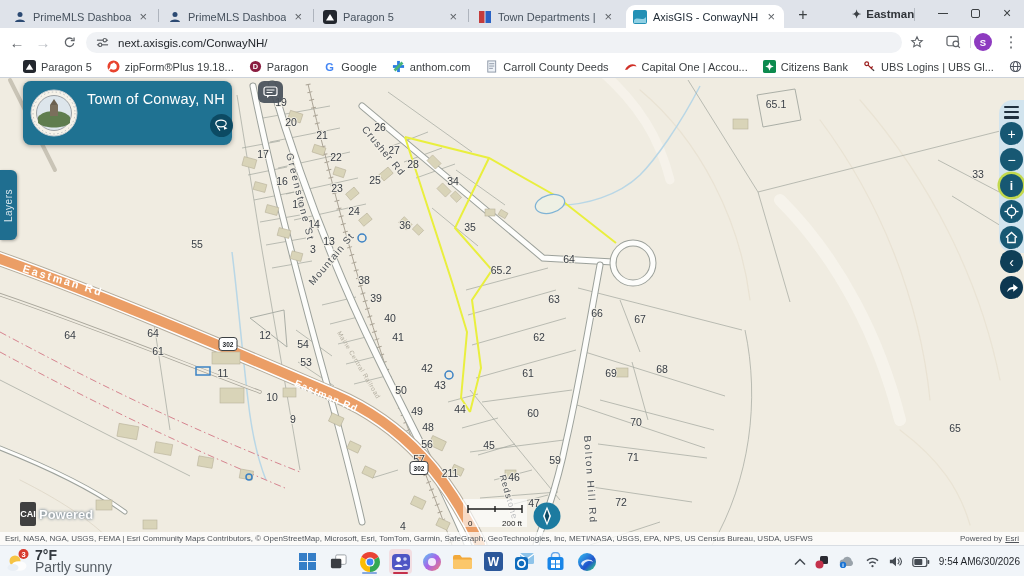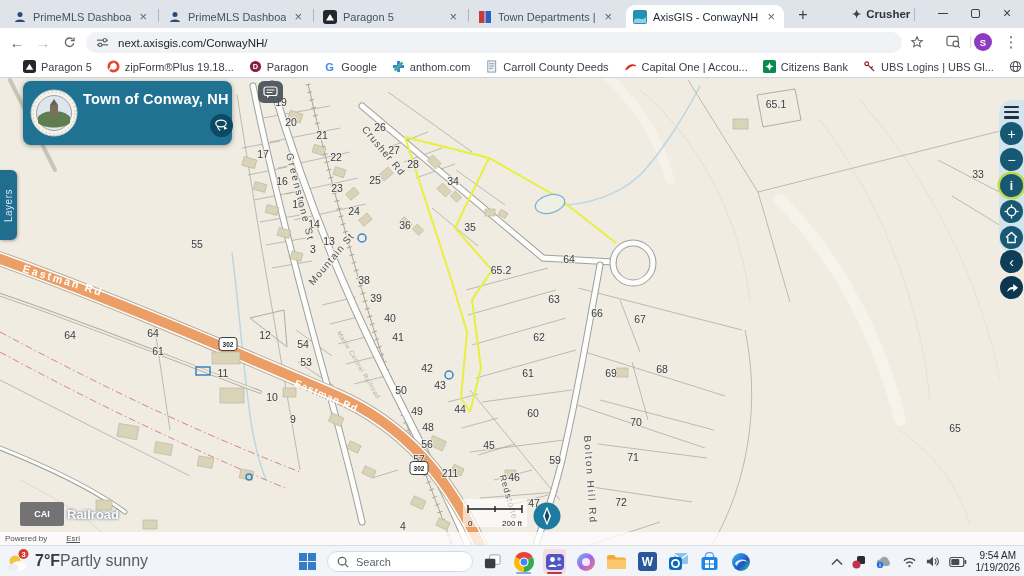--- a/index.html
+++ b/index.html
@@ -32,21 +32,21 @@
   #urltext{font-size:11.5px;color:#23272c}
 
   #bmrow{position:absolute;top:56px;left:0;width:1024px;height:22px;background:#fff;border-bottom:1px solid #ccd2da;display:flex;align-items:center;padding:0 8px;gap:15px;font-size:11px;color:#3c4043}
   .bm{display:flex;align-items:center;gap:5px;white-space:nowrap}
   #bm-spacer{flex:1}
   .bmdiv{width:1px;height:13px;background:#d4d9e0}
 
   
   #conway-panel{position:absolute;left:23px;top:81px;width:209px;height:64px;background:#1f7292;border-radius:8px;z-index:20;box-shadow:0 1px 5px rgba(0,0,0,.35)}
   #seal{position:absolute;left:7px;top:8px}
-  #panel-title{position:absolute;left:60px;top:10px;width:146px;text-align:left;font-size:14.5px;font-weight:700;color:#fff;letter-spacing:.2px}
+  #panel-title{position:absolute;left:60px;top:10px;width:146px;text-align:center;font-size:14.5px;font-weight:400;color:#fff;letter-spacing:.2px}
   #find-input{position:absolute;left:64px;top:33px;width:118px;height:23px;background:#14607d;border:1px solid #7fb3c6;border-radius:13px;display:flex;align-items:center;padding:0 7px;justify-content:space-between}
   #find-input span{font-size:11px;color:#f0f6f8}
   #lasso-btn{position:absolute;left:187px;top:33px;width:23px;height:23px;border-radius:50%;background:#0c4a63;display:flex;align-items:center;justify-content:center}
   #bubble-btn{position:absolute;left:258px;top:81px;width:25px;height:22px;background:#49525b;border-radius:6px;z-index:20;display:flex;align-items:center;justify-content:center;opacity:.93}
   #layers-tab{position:absolute;left:0;top:170px;width:17px;height:70px;background:#1f6e90;border-radius:0 6px 6px 0;z-index:20;display:flex;align-items:center;justify-content:center;box-shadow:1px 1px 3px rgba(0,0,0,.3)}
   #layers-tab span{transform:rotate(-90deg);font-size:10px;color:#d9e7ee;white-space:nowrap;letter-spacing:.5px}
 
   #tool-track{position:absolute;left:999px;top:100px;width:25px;height:153px;background:#d2e4ee;border-radius:14px 0 0 14px;z-index:20}
   .toolbtn{position:absolute;left:1000px;width:23px;height:23px;border-radius:50%;background:#175873;z-index:21;display:flex;align-items:center;justify-content:center;color:#fff;font-size:14px}
   #tb-zoomin{top:122px}#tb-zoomout{top:148px}
@@ -56,39 +56,39 @@
   #tb-share{top:276px;background:#0d3750}
   #hamburger{position:absolute;left:1004px;top:106px;z-index:21;display:flex;flex-direction:column;gap:3px}
   #hamburger i{display:block;width:15px;height:2.2px;background:#20303e;border-radius:1px}
 
   #scalebar{position:absolute;left:463px;top:499px;width:64px;height:28px;background:rgba(255,255,255,.62);z-index:18;padding:2px 3px 0 3px}
   #scalebar .nums{display:flex;justify-content:space-between;font-size:8px;color:#1c1c1c;padding:0 2px}
   #compass{position:absolute;left:532px;top:501px;z-index:18}
   #coords-pill{position:absolute;left:867px;top:505px;width:126px;height:20px;background:#19648a;border-radius:12px;z-index:18;display:flex;align-items:center;gap:6px;padding:0 9px}
   #coords-pill span{color:#fff;font-size:10px;letter-spacing:.2px}
   #cai-logo{position:absolute;left:20px;top:502px;z-index:18;display:flex;align-items:center;gap:3px}
-  #cai-sq{width:44px;height:24px;background:#737373;border-radius:2px;color:#fff;font-size:9px;font-weight:700;display:flex;align-items:center;justify-content:center}
+  #cai-sq{width:16px;height:24px;background:#404040;border-radius:2px;color:#fff;font-size:9px;font-weight:700;display:flex;align-items:center;justify-content:center}
   #cai-txt{font-size:13px;font-weight:700;color:#fdfdfd;text-shadow:0 0 3px rgba(40,70,100,.9)}
   #attrib{position:absolute;left:0;top:532px;width:1024px;height:13px;background:rgba(255,255,255,.75);z-index:17;display:flex;align-items:center;justify-content:space-between;padding:0 5px;font-size:8px;color:#4f545a;white-space:nowrap}
-  #attrib u{margin-left:19px}
+  #attrib u{margin-left:3px}
 
   
   #taskbar{position:absolute;left:0;top:545px;width:1024px;height:31px;background:#f1f5f9;border-top:1px solid #d8dde3;z-index:50}
   #weather{position:absolute;left:6px;top:2px;display:flex;align-items:center;gap:5px}
-  #weather .wtxt{display:flex;font-size:16px;line-height:12px;color:#33393f}
+  #weather .wtxt{display:flex;flex-direction:column;font-size:14px;line-height:12px;color:#33393f}
   #weather .wtemp{font-weight:700}
   #weather .wcond{color:#555c63}
   #tb-center{position:absolute;left:296px;top:0;height:31px;display:flex;align-items:center;gap:8px}
   #search-pill{width:146px;height:21px;background:#fff;border:1px solid #d5dae1;border-radius:11px;display:flex;align-items:center;gap:7px;padding:0 9px;font-size:11px;color:#5f6368}
   .tbi{width:23px;height:25px;position:relative;display:flex;align-items:center;justify-content:center;border-radius:4px}
   .tbi .ind{position:absolute;bottom:0;left:4px;width:15px;height:2.5px;border-radius:2px;background:#85a9e0}
   .tbi.teams-active{background:#f2dee2}
   .tbi.teams-active .ind{background:#c4314b}
   #tray{position:absolute;right:4px;top:0;height:31px;display:flex;align-items:center;gap:9px}
-  #clock{display:flex;flex-direction:column;align-items:center;font-size:10px;line-height:11.5px;color:#1f2328}
+  #clock{display:flex;flex-direction:row;align-items:center;font-size:10px;line-height:11.5px;color:#1f2328}
 
   
   .plbl{font-size:10.5px;fill:#383e45;text-anchor:middle;paint-order:stroke;stroke:rgba(242,238,228,.85);stroke-width:2px}
   .rlbl{text-anchor:middle}
   .shieldtxt{font-size:6.5px;fill:#22262a;text-anchor:middle;font-weight:700}
 </style>
 </head>
 <body>
 
 <div id="stage">
@@ -370,23 +370,24 @@
         <span>200 ft</span>
       </div>
 </div>
 <svg id="compass" width="30" height="30" viewBox="0 0 30 30">
   <circle cx="15" cy="15" r="13.5" fill="#1d7ba0"></circle>
   <polygon points="15,5.5 19,15 15,24.5 11,15" fill="#ffffff"></polygon>
   <polygon points="15,8.5 17.3,15 15,21.5 12.7,15" fill="#0d4964"></polygon>
 </svg>
 <div id="cai-logo">
   <div id="cai-sq">CAI</div>
-  <div id="cai-txt">Railroad</div>
+  <div id="cai-txt">Powered</div>
 </div>
 <div id="attrib">
+  <span>Esri, NASA, NGA, USGS, FEMA | Esri Community Maps Contributors, © OpenStreetMap, Microsoft, Esri, TomTom, Garmin, SafeGraph, GeoTechnologies, Inc, METI/NASA, USGS, EPA, NPS, US Census Bureau, USDA, USFWS</span>
   <span><i>Powered by</i><u>Esri</u></span>
 </div>
 
 <div id="chrome">
   <div id="tabstrip">
     <div class="tab" style="left:6px">
       <svg class="ticon" viewBox="0 0 14 14">
             <circle cx="7" cy="4.5" r="2.5" fill="#2c4a73"></circle>
             <path d="M2,12 C2,8.5 12,8.5 12,12 Z" fill="#2c4a73"></path>
           </svg>
@@ -424,21 +425,21 @@
       <svg class="ticon" viewBox="0 0 14 14">
             <rect width="14" height="14" rx="2" fill="#2390b5"></rect>
             <path d="M1,10 C5,6 9,12 13,7 L13,13 L1,13 Z" fill="#8fd0e4"></path>
           </svg>
       <span class="tlabel">AxisGIS - ConwayNH</span>
           <span class="tclose">×</span>
     </div>
     <div id="newtab">+</div>
     <div id="gemini">
           <span class="spark">✦</span>
-          <span>Crusher</span>
+          <span>Eastman</span>
         </div>
     <div class="wdiv"></div>
     <div class="winbtn wmin">
           <i></i>
         </div>
     <div class="winbtn wmax">
           <i></i>
         </div>
     <div class="winbtn wclose">×</div>
   </div>
@@ -585,27 +586,20 @@
         </div>
   </div>
   <div id="tb-center">
     <div class="tbi">
       <svg width="17" height="17" viewBox="0 0 17 17" fill="#357ec7">
             <rect x="0" y="0" width="8" height="8"></rect>
             <rect x="9" y="0" width="8" height="8"></rect>
             <rect x="0" y="9" width="8" height="8"></rect>
             <rect x="9" y="9" width="8" height="8"></rect>
           </svg>
-    </div>
-    <div id="search-pill">
-      <svg width="12" height="12" viewBox="0 0 14 14" fill="none" stroke="#5f6368" stroke-width="1.5">
-            <circle cx="6" cy="6" r="4.5"></circle>
-            <line x1="9.5" y1="9.5" x2="13" y2="13"></line>
-          </svg>
-      <span>Search</span>
     </div>
     <div class="tbi">
       <svg width="19" height="18" viewBox="0 0 20 19">
             <rect x="7" y="2" width="11" height="10" rx="1.5" fill="#fff" stroke="#9aa0a6"></rect>
             <rect x="2" y="6" width="11" height="10" rx="1.5" fill="#3a3d42"></rect>
           </svg>
     </div>
     <div class="tbi">
       <svg width="20" height="20" viewBox="0 0 20 20">
             <circle cx="10" cy="10" r="10" fill="#fff"></circle>
@@ -706,18 +700,18 @@
           <polygon points="1,5 4,5 8,1.5 8,12.5 4,9 1,9" fill="#454b52"></polygon>
           <path d="M10,4 C12,6 12,8 10,10 M12,2.5 C15,5.5 15,8.5 12,11.5" fill="none" stroke="#454b52" stroke-width="1.2"></path>
         </svg>
     <svg width="18" height="12" viewBox="0 0 18 12">
           <rect x="0.8" y="1.5" width="14" height="9" rx="2" fill="none" stroke="#454b52" stroke-width="1.2"></rect>
           <rect x="2.3" y="3" width="8" height="6" rx="1" fill="#454b52"></rect>
           <rect x="15.5" y="4" width="1.8" height="4" rx="0.8" fill="#454b52"></rect>
         </svg>
     <div id="clock">
       <span>9:54 AM</span>
-      <span>1/19/2026</span>
+      <span>6/30/2026</span>
     </div>
   </div>
 </div>
 
 </div>
 
 </body></html>

